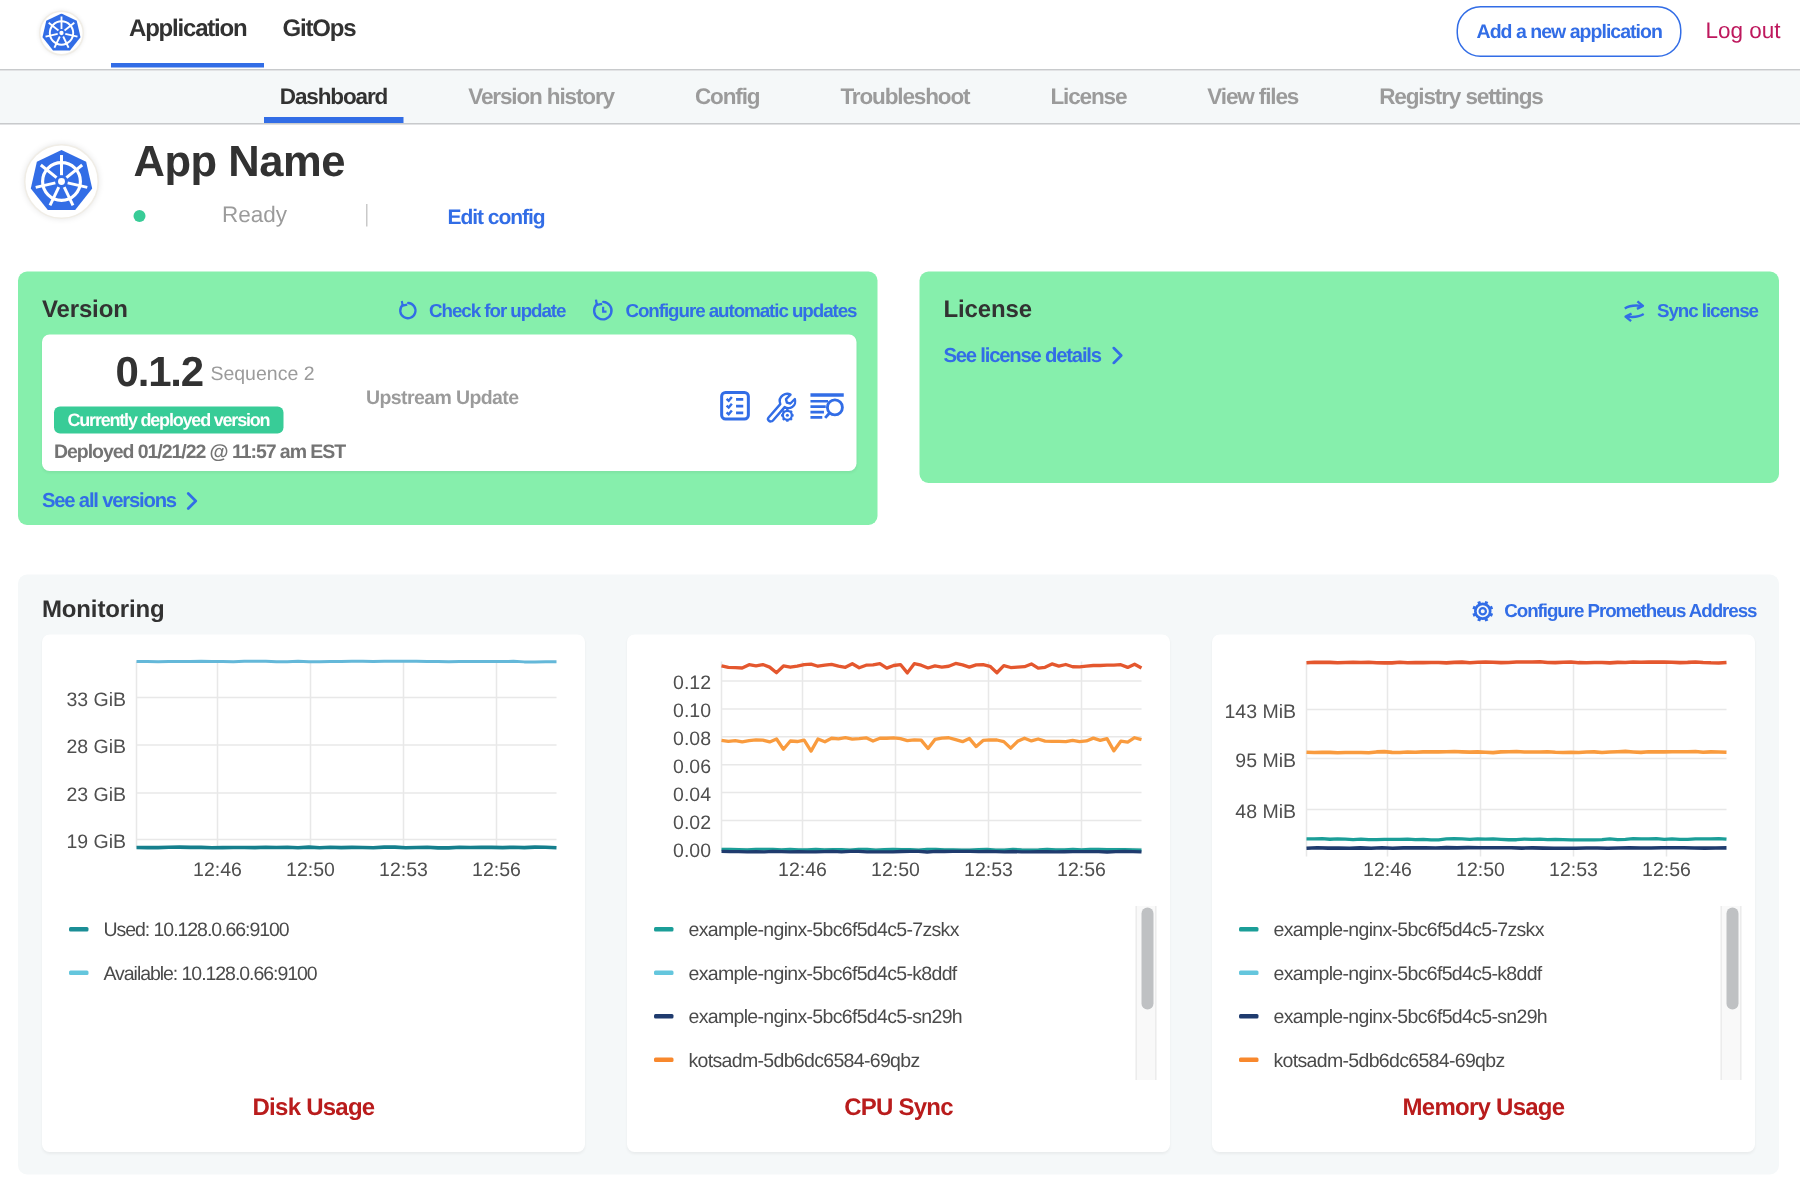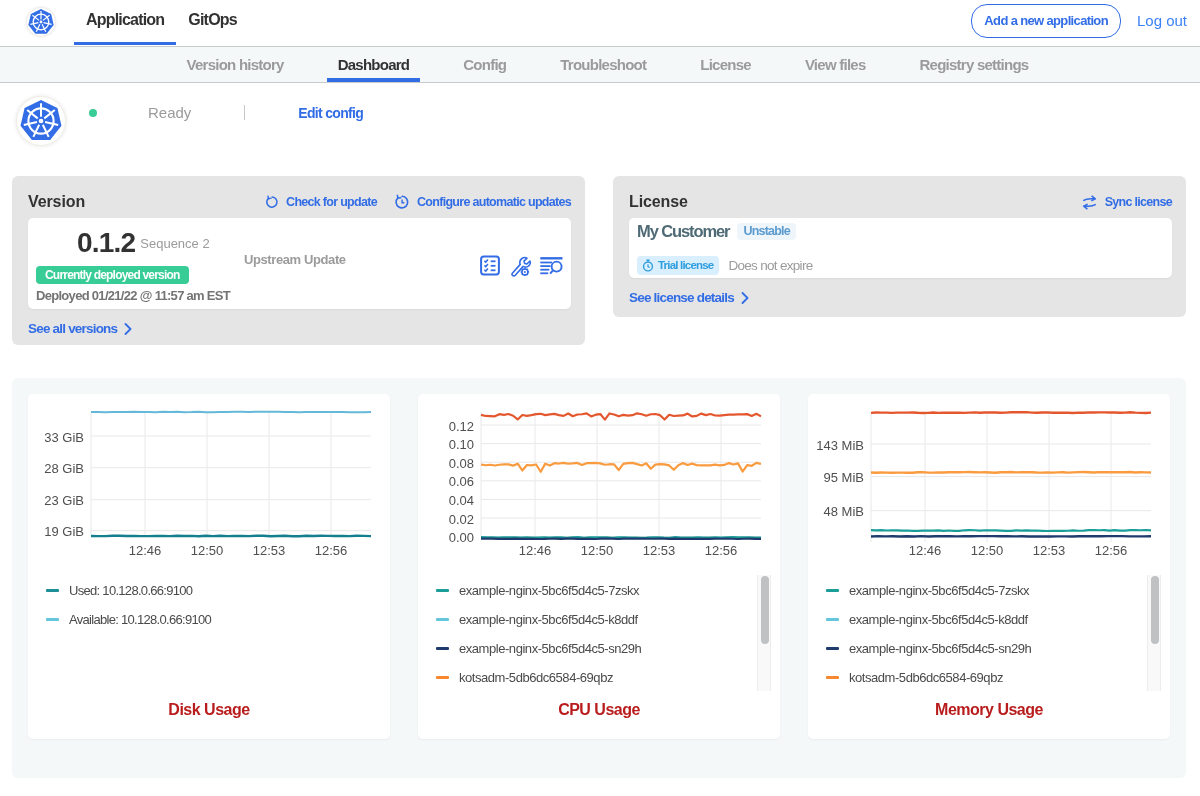--- a/index.html
+++ b/index.html
@@ -6,42 +6,42 @@
 
 
 .topbar { height:47px; background:#fff; border-bottom:1px solid #c8cacc; display:flex; align-items:stretch; position:relative; }
 .logo-wrap { width:30px; height:30px; border-radius:50%; border:1px solid #f0ede6; box-shadow:0 0 3px rgba(0,0,0,.08); margin:7px 0 0 26px; display:flex; align-items:center; justify-content:center; background:#fff; flex:none; }
 .topnav { display:flex; margin-left:18px; }
 .topbar, .topnav { align-items:stretch; }
 .topnav .titem { padding:11px 12px 0; display:flex; align-items:flex-start; font-size:16px; font-weight:700; color:#323232; position:relative; letter-spacing:-.8px; }
 .topnav .titem.active:after { content:""; position:absolute; left:0; right:0; top:42px; height:3px; background:#326de6; }
 .topbar-right { margin-left:auto; display:flex; align-items:center; margin-top:-4px; }
 .btn-outline { display:inline-block; border:1px solid #326de6; color:#326de6; font-weight:700; font-size:13px; letter-spacing:-.65px; border-radius:16px; padding:8px 12px 9px; background:#fff; }
-.logout { font-size:15px; color:#3b82f6; margin:0 13px 0 16px; position:relative; top:-1px; }
+.logout { font-size:15px; color:#be185d; margin:0 13px 0 16px; position:relative; top:-1px; }
 
 
 .subnav { height:36px; background:#f5f8f9; border-bottom:1px solid #c8cacc; display:flex; justify-content:center; padding-left:15px; }
 .subnav .sitem { padding:0 27px; display:flex; align-items:center; font-size:15px; font-weight:700; color:#9b9b9b; position:relative; letter-spacing:-.75px; }
 .subnav .sitem.active { color:#323232; }
 .subnav .sitem.active:after { content:""; position:absolute; left:16px; right:16px; bottom:0; height:4px; background:#326de6; }
 
 
 .app-header { display:flex; padding:13px 0 0 16px; }
 .app-icon { width:50px; height:50px; border-radius:50%; border:1px solid #f0ede6; box-shadow:0 0 4px rgba(0,0,0,.1); background:#fff; display:flex; align-items:center; justify-content:center; flex:none; }
 .app-head-text { margin-left:23px; margin-top:-3px; }
 .app-title { font-size:29px; font-weight:700; color:#323232; line-height:31px; letter-spacing:-.3px; }
 .app-status { display:flex; align-items:center; margin-top:12px; height:15px;gap:44px; }
 .dot { width:8px; height:8px; border-radius:50%; background:#38cc97; margin-right:7px; }
 .status-txt { font-size:15px; color:#9b9b9b; }
 .vsep { width:1px; height:15px; background:#c9c9c9; margin:0 9px; }
 .edit-config { font-size:14px; font-weight:700; color:#326de6; letter-spacing:-.7px; }
 
 
 .cards-row { display:flex; gap:28px; padding:30px 14px 0 12px; align-items:flex-start; }
-.card { background:#e5e5e5; border-radius:6px; width:573px; padding:12px 14px 9px 16px; }
+.card { background:#86efac; border-radius:6px; width:573px; padding:12px 14px 9px 16px; }
 .card-head { display:flex; align-items:center; height:24px; padding-top:4px; }
 .card-title { font-size:16px; font-weight:700; color:#323232; letter-spacing:-.1px; }
 .head-links { margin-left:auto; display:flex; align-items:center; gap:17px; }
 .hlink { display:flex; align-items:center; font-size:12.5px; font-weight:700; color:#326de6; letter-spacing:-.7px; }
 .hlink svg { margin-right:7px; }
 .inner-card { background:#fff; border-radius:5px; box-shadow:0 1px 2px rgba(0,0,0,.05); margin-top:6px; }
 .see-link { display:inline-flex; align-items:center; font-size:13.5px; font-weight:700; color:#326de6; margin-top:10px; height:19px; letter-spacing:-.8px; }
 .see-link svg { margin-left:7px; }
 
 
@@ -101,22 +101,22 @@
     <div class="titem active">Application</div>
     <div class="titem">GitOps</div>
   </div>
   <div class="topbar-right">
     <span class="btn-outline">Add a new application</span>
     <span class="logout">Log out</span>
   </div>
 </div>
 
 <div class="subnav">
+  <div class="sitem active">Dashboard</div>
   <div class="sitem">Version history</div>
-  <div class="sitem active">Dashboard</div>
   <div class="sitem">Config</div>
   <div class="sitem">Troubleshoot</div>
   <div class="sitem">License</div>
   <div class="sitem">View files</div>
   <div class="sitem">Registry settings</div>
 </div>
 
 <div class="app-header">
   <div class="app-icon">
       <svg width="42" height="42" viewBox="0 0 42 42">
@@ -126,20 +126,21 @@
         <line x1="24.28" y1="18.38" x2="34.79" y2="10.00" stroke="#fff" stroke-width="1.97"></line>
         <line x1="25.09" y1="21.93" x2="38.20" y2="24.93" stroke="#fff" stroke-width="1.97"></line>
         <line x1="22.82" y1="24.78" x2="28.65" y2="36.89" stroke="#fff" stroke-width="1.97"></line>
         <line x1="19.18" y1="24.78" x2="13.35" y2="36.89" stroke="#fff" stroke-width="1.97"></line>
         <line x1="16.91" y1="21.93" x2="3.80" y2="24.93" stroke="#fff" stroke-width="1.97"></line>
         <line x1="17.72" y1="18.38" x2="7.21" y2="10.00" stroke="#fff" stroke-width="1.97"></line>
         <circle cx="21.0" cy="21.0" r="2.31" fill="#fff"></circle>
       </svg>
     </div>
   <div class="app-head-text">
+    <div class="app-title">App Name</div>
     <div class="app-status">
       <span class="dot"></span>
         <span class="status-txt">Ready</span>
       <span class="vsep"></span>
       <span class="edit-config">Edit config</span>
     </div>
   </div>
 </div>
 
 <div class="cards-row">
@@ -214,42 +215,44 @@
       <div class="card-title">License</div>
       <div class="head-links">
         <span class="hlink"><svg width="17" height="17" viewBox="0 0 17 17" fill="none">
 <path d="M2.2 6.6 C4.8 4.9 9.2 4.4 13.4 4.9" stroke="#326de6" stroke-width="1.6" fill="none"></path>
 <path d="M10.6 1.9 L14.3 4.9 L10.3 6.9" fill="none" stroke="#326de6" stroke-width="1.6" stroke-linejoin="round"></path>
 <path d="M14.8 10.4 C12.2 12.1 7.8 12.6 3.6 12.1" stroke="#326de6" stroke-width="1.6" fill="none"></path>
 <path d="M6.4 15.1 L2.7 12.1 L6.7 10.1" fill="none" stroke="#326de6" stroke-width="1.6" stroke-linejoin="round"></path>
 </svg>Sync license</span>
       </div>
     </div>
-    <div class="inner-card license-inner">
-      <div class="lic-row1">
-          <span class="lic-name">My Customer</span>
-          <span class="chan-badge">Unstable</span>
-        </div>
-      <div class="lic-row2">
-          <span class="trial-badge"><svg width="12" height="13" viewBox="0 0 13 14" fill="none">
-<circle cx="6.5" cy="8" r="4.8" stroke="#2f9ede" stroke-width="1.5"></circle>
-<line x1="4.7" y1="1.2" x2="8.3" y2="1.2" stroke="#2f9ede" stroke-width="1.5"></line>
-<line x1="6.5" y1="1.4" x2="6.5" y2="3.2" stroke="#2f9ede" stroke-width="1.4"></line>
-<path d="M6.5 5.6 L6.5 8.2 L8.3 9.2" stroke="#2f9ede" stroke-width="1.3" fill="none"></path>
-</svg>Trial license</span>
-          <span class="lic-exp">Does not expire</span>
-        </div>
-    </div>
     <span class="see-link">See license details <svg width="8" height="12" viewBox="0 0 8 12" fill="none">
 <path d="M1.5 1 L6.5 6 L1.5 11" stroke="#326de6" stroke-width="1.8" stroke-linecap="round" stroke-linejoin="round"></path>
 </svg></span>
   </div>
 </div>
 
 <div class="monitoring">
+  <div class="mon-head">
+    <div class="card-title">Monitoring</div>
+    <div class="head-links">
+      <span class="hlink"><svg width="15" height="15" viewBox="0 0 15 15" fill="none">
+            <circle cx="7.5" cy="7.5" r="4.95" stroke="#326de6" stroke-width="1.8"></circle>
+            <line x1="11.66" y1="9.22" x2="14.01" y2="10.20" stroke="#326de6" stroke-width="2.1"></line>
+            <line x1="9.22" y1="11.66" x2="10.20" y2="14.01" stroke="#326de6" stroke-width="2.1"></line>
+            <line x1="5.78" y1="11.66" x2="4.80" y2="14.01" stroke="#326de6" stroke-width="2.1"></line>
+            <line x1="3.34" y1="9.22" x2="0.99" y2="10.20" stroke="#326de6" stroke-width="2.1"></line>
+            <line x1="3.34" y1="5.78" x2="0.99" y2="4.80" stroke="#326de6" stroke-width="2.1"></line>
+            <line x1="5.78" y1="3.34" x2="4.80" y2="0.99" stroke="#326de6" stroke-width="2.1"></line>
+            <line x1="9.22" y1="3.34" x2="10.20" y2="0.99" stroke="#326de6" stroke-width="2.1"></line>
+            <line x1="11.66" y1="5.78" x2="14.01" y2="4.80" stroke="#326de6" stroke-width="2.1"></line>
+            <circle cx="7.5" cy="7.5" r="2.10" stroke="#326de6" stroke-width="1.5"></circle>
+          </svg>Configure Prometheus Address</span>
+    </div>
+  </div>
   <div class="charts-row">
     <div class="chart-card">
       <svg class="plot" width="362" height="162" viewBox="0 0 362 162">
           <line x1="63.0" y1="10" x2="63.0" y2="134" stroke="#e8e8e8" stroke-width="1"></line>
           <line x1="117" y1="10" x2="117" y2="134" stroke="#e8e8e8" stroke-width="1"></line>
           <line x1="179" y1="10" x2="179" y2="134" stroke="#e8e8e8" stroke-width="1"></line>
           <line x1="241" y1="10" x2="241" y2="134" stroke="#e8e8e8" stroke-width="1"></line>
           <line x1="303" y1="10" x2="303" y2="134" stroke="#e8e8e8" stroke-width="1"></line>
           <line x1="63.0" y1="34" x2="343.0" y2="34" stroke="#e8e8e8" stroke-width="1"></line>
           <text x="56" y="39.5" font-size="13" fill="#4f4f4f" text-anchor="end">33 GiB</text>
@@ -322,21 +325,21 @@
             <span class="leg-txt">example-nginx-5bc6f5d4c5-sn29h</span>
           </div>
         <div class="leg-row">
             <span class="leg-dash" style="background:#f8882d;"></span>
             <span class="leg-txt">kotsadm-5db6dc6584-69qbz</span>
           </div>
         <div class="scrollbar">
             <div class="thumb"></div>
           </div>
       </div>
-      <div class="chart-title">CPU Usage</div>
+      <div class="chart-title">CPU Sync</div>
     </div>
     <div class="chart-card">
       <svg class="plot" width="362" height="162" viewBox="0 0 362 162">
           <line x1="63.0" y1="10" x2="63.0" y2="140" stroke="#e8e8e8" stroke-width="1"></line>
           <line x1="117" y1="10" x2="117" y2="140" stroke="#e8e8e8" stroke-width="1"></line>
           <line x1="179" y1="10" x2="179" y2="140" stroke="#e8e8e8" stroke-width="1"></line>
           <line x1="241" y1="10" x2="241" y2="140" stroke="#e8e8e8" stroke-width="1"></line>
           <line x1="303" y1="10" x2="303" y2="140" stroke="#e8e8e8" stroke-width="1"></line>
           <line x1="63.0" y1="42" x2="343.0" y2="42" stroke="#e8e8e8" stroke-width="1"></line>
           <text x="56" y="47.5" font-size="13" fill="#4f4f4f" text-anchor="end">143 MiB</text>

